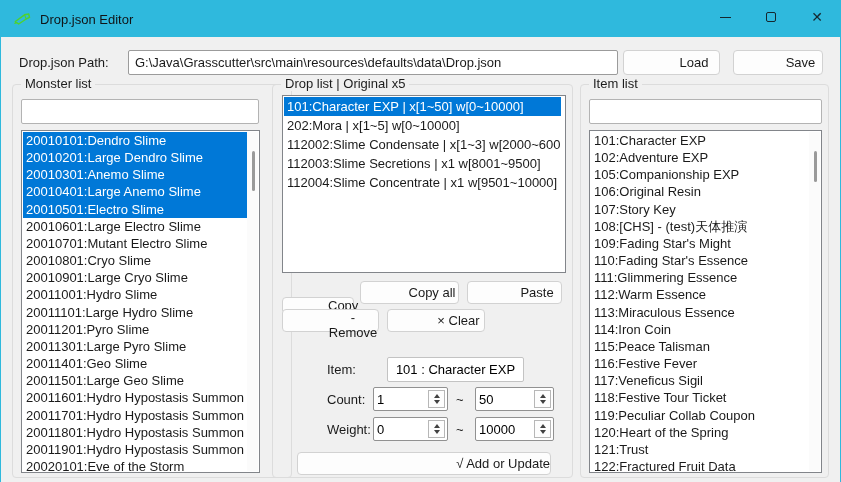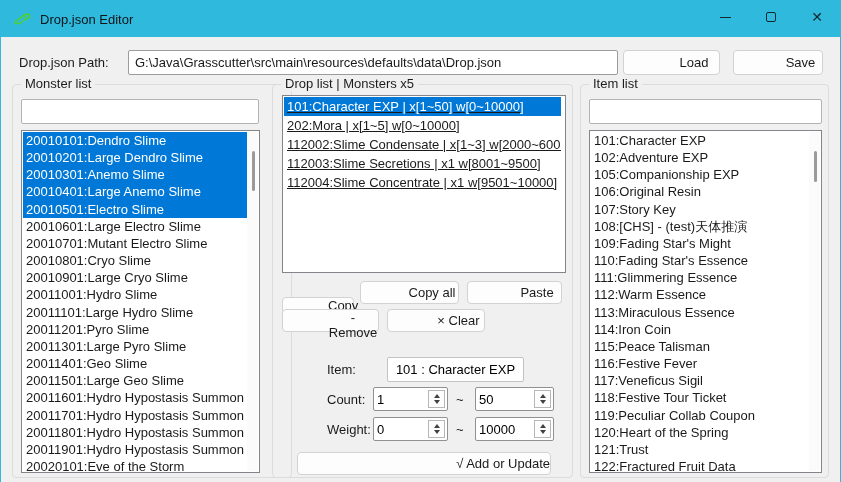--- a/index.html
+++ b/index.html
@@ -43,21 +43,21 @@
             border-radius:2px; background:#fff; font:inherit; padding:0 5px; }
   .group-monster .search { width:238px; }
   .group-item    .search { width:233px; }
 
   .listbox { position:absolute; background:#fff; border:1px solid #82858a; overflow:hidden; }
   .group-monster .listbox { left:8px; top:45px; width:239px; height:343px; }
   .group-item    .listbox { left:8px; top:45px; width:233px; height:343px; }
   .group-drop    .listbox { left:9px;  top:10px; width:284px; height:178px; }
 
   .rows { position:absolute; inset:1px 12px 1px 1px; overflow:hidden; }
-  .group-drop .rows { inset:1px 4px 1px 1px;text-decoration:underline; }
+  .group-drop .rows { inset:1px 4px 1px 1px; }
   .row { white-space:nowrap; overflow:hidden; padding-left:3px; line-height:17.15px; }
   .group-drop .row { line-height:19px; }
   .row.selected { background:var(--selection,#0078d7); color:#fff; }
 
   .scrollbar { position:absolute; top:1px; bottom:1px; right:1px; width:11px; background:#fbfbfb; }
   .scroll-thumb { position:absolute; right:3px; width:3px; border-radius:2px; background:#9a9a9a; }
   .group-monster .scroll-thumb { top:19px; height:40px; }
   .group-item    .scroll-thumb { top:19px; height:31px; }
 
   
@@ -153,21 +153,21 @@
             <div class="row">20011901:Hydro Hypostasis Summon</div>
             <div class="row">20020101:Eye of the Storm</div>
           </div>
         <div class="scrollbar">
           <div class="scroll-thumb"></div>
         </div>
       </div>
     </div>
 
     <div class="group group-drop">
-      <span class="legend">Drop list | Monsters x5</span>
+      <span class="legend">Drop list | Original x5</span>
       <div class="listbox">
         <div class="rows">
 
         <div class="row selected">101:Character EXP | x[1~50] w[0~10000]</div>
             <div class="row">202:Mora | x[1~5] w[0~10000]</div>
             <div class="row">112002:Slime Condensate | x[1~3] w[2000~6000]</div>
             <div class="row">112003:Slime Secretions | x1 w[8001~9500]</div>
             <div class="row">112004:Slime Concentrate | x1 w[9501~10000]</div>
           </div>
       </div>

